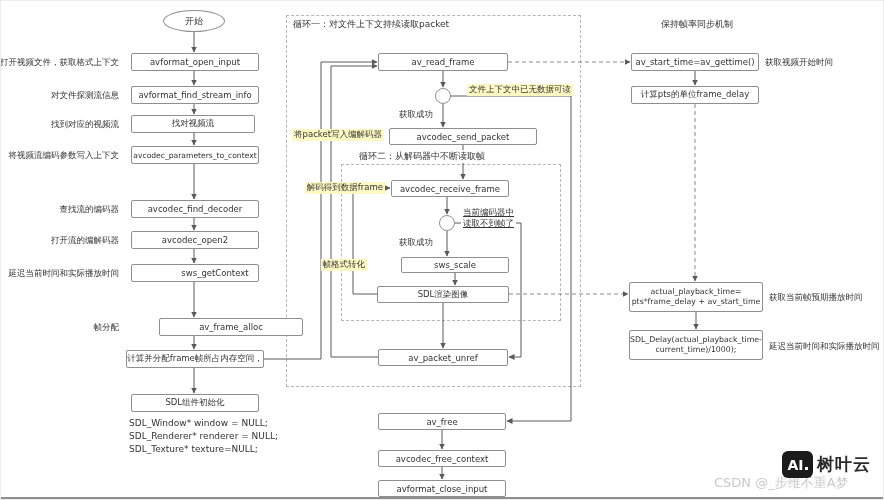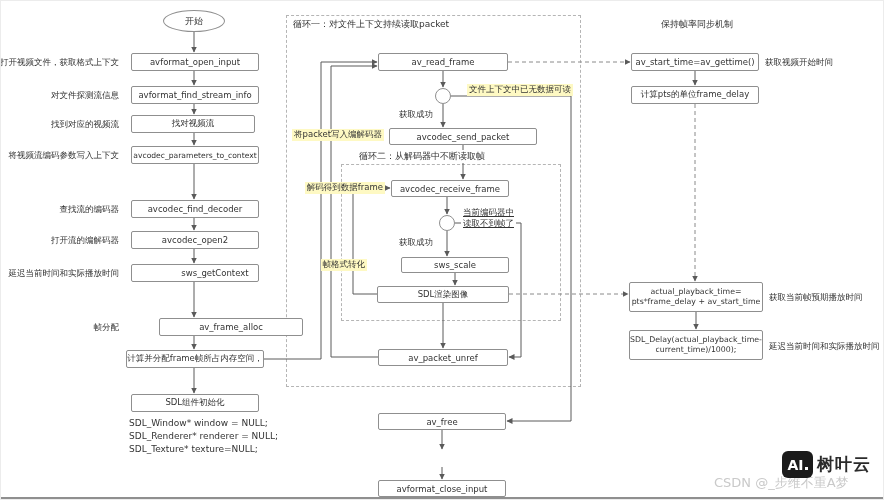--- a/index.html
+++ b/index.html
@@ -144,20 +144,21 @@
     <span>读取不到帧了</span>
   </div>
   <div class="ann" style="left:398px;top:236px;">获取成功</div>
   <div class="ann bg" style="right:516px;top:258px;">帧格式转化</div>
   <div class="node h16" style="left:400px;top:256px;width:108px;">sws_scale</div>
   <div class="node h17" style="left:376px;top:285px;width:132px;">SDL渲染图像</div>
 
   <div class="node h17" style="left:377px;top:348px;width:130px;">av_packet_unref</div>
 
   <div class="node h17" style="left:377px;top:412px;width:128px;">av_free</div>
+  <div class="node h17" style="left:377px;top:449px;width:128px;">avcodec_free_context</div>
   <div class="node h17" style="left:377px;top:479px;width:128px;">avformat_close_input</div>
 
   <div class="looptitle" style="left:658px;top:17px;background:transparent;">保持帧率同步机制</div>
   <div class="node" style="left:630px;top:52px;width:128px;">av_start_time=av_gettime()</div>
   <div class="ann" style="left:764px;top:56px;">获取视频开始时间</div>
   <div class="node" style="left:630px;top:85px;width:128px;">计算pts的单位frame_delay</div>
   <div class="node2" style="left:628px;top:281px;width:134px;">
     <span>actual_playback_time=</span>
     <span>pts*frame_delay + av_start_time</span>
   </div>

